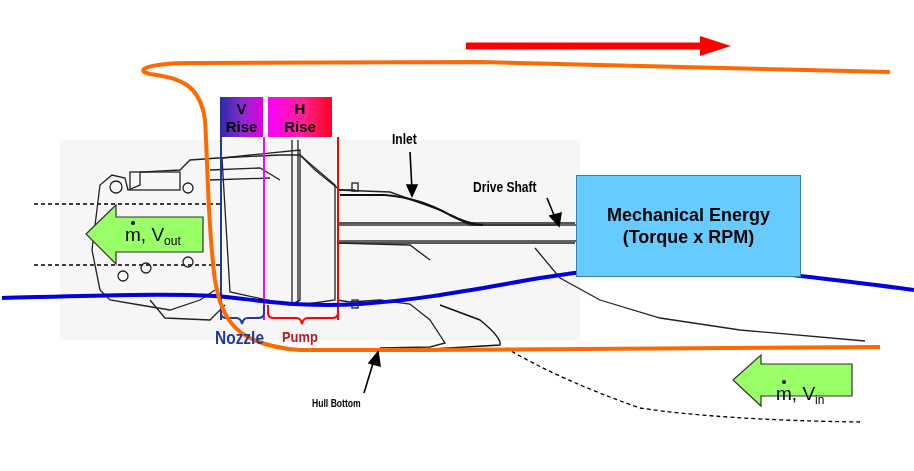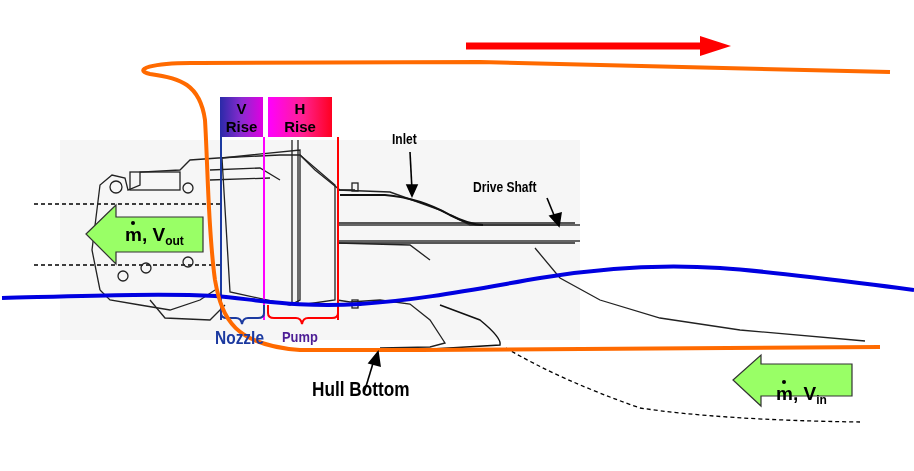--- a/index.html
+++ b/index.html
@@ -5,21 +5,21 @@
   html,body{margin:0;padding:0;background:#ffffff;}
   body{width:914px;height:471px;position:relative;overflow:hidden;font-family:"Liberation Sans",sans-serif;}
   #stage{position:absolute;left:0;top:0;width:914px;height:471px;}
   .lbl{position:absolute;font-family:"Liberation Sans",sans-serif;font-weight:bold;color:#000;white-space:nowrap;line-height:1;}
   .narrow{display:inline-block;transform:scaleX(0.86);transform-origin:left center;}
   .box-v{position:absolute;left:220px;top:97px;width:43px;height:40px;background:linear-gradient(90deg,#2a2aa8 0%,#8a2ad0 50%,#e000e0 100%);}
   .box-h{position:absolute;left:268px;top:97px;width:64px;height:40px;background:linear-gradient(90deg,#ff00ff 0%,#ff2090 55%,#ff0020 100%);}
   .boxtxt{position:absolute;left:0;width:100%;text-align:center;font-weight:bold;font-size:15px;line-height:17px;color:#000;}
   .mech{position:absolute;left:576px;top:175px;width:225px;height:102px;background:#66ccff;border:1px solid #3a7fb0;box-sizing:border-box;}
   .mech-txt{position:absolute;left:0;top:28px;width:100%;text-align:center;font-weight:bold;font-size:18px;line-height:22px;color:#000;}
-  .flowlbl{position:absolute;font-weight:bold;font-size:19px;color:#000;line-height:1;white-space:nowrap;}
+  .flowlbl{position:absolute;font-weight:normal;font-size:19px;color:#000;line-height:1;white-space:nowrap;}
   .flowlbl sub{font-size:12px;vertical-align:-4px;}
   .mdot{position:relative;display:inline-block;}
   .mdot::before{content:"";position:absolute;left:50%;top:-4px;width:4px;height:4px;margin-left:-2px;border-radius:50%;background:#000;}
 </style>
 </head>
 <body>
 
 <div id="stage">
   <svg width="914" height="471" viewBox="0 0 914 471" style="position:absolute;left:0;top:0">
 
@@ -96,26 +96,32 @@
   <div class="box-v">
     <div class="boxtxt" style="top:3px">V</div>
     <div class="boxtxt" style="top:21px">Rise</div>
   </div>
 
   <div class="box-h">
     <div class="boxtxt" style="top:3px">H</div>
     <div class="boxtxt" style="top:21px">Rise</div>
   </div>
 
+  <div class="mech">
+    <div class="mech-txt">
+      <div>Mechanical Energy</div>
+      <div>(Torque x RPM)</div>
+    </div>
+  </div>
 
   <div class="lbl" style="left:392px;top:132px;font-size:14px"><span class="narrow">Inlet</span></div>
   <div class="lbl" style="left:473px;top:180px;font-size:14px"><span class="narrow">Drive Shaft</span></div>
   <div class="lbl" style="left:215px;top:329px;font-size:18px;color:#1c3aa0"><span class="narrow">Nozzle</span></div>
-  <div class="lbl" style="left:282px;top:329px;font-size:15px;color:#4c1d95"><span class="narrow">Pump</span></div>
-  <div class="lbl" style="left:312px;top:379px;font-size:20px"><span class="narrow">Hull Bottom</span></div>
+  <div class="lbl" style="left:282px;top:329px;font-size:15px;color:#b91c1c"><span class="narrow">Pump</span></div>
+  <div class="lbl" style="left:312px;top:399px;font-size:10px"><span class="narrow">Hull Bottom</span></div>
 
   <div class="flowlbl" style="left:125px;top:225px">
     <span class="mdot">m</span><span>, V</span><sub>out</sub>
   </div>
   <div class="flowlbl" style="left:776px;top:384px">
     <span class="mdot">m</span><span>, V</span><sub>in</sub>
   </div>
 </div>
 
 </body></html>

